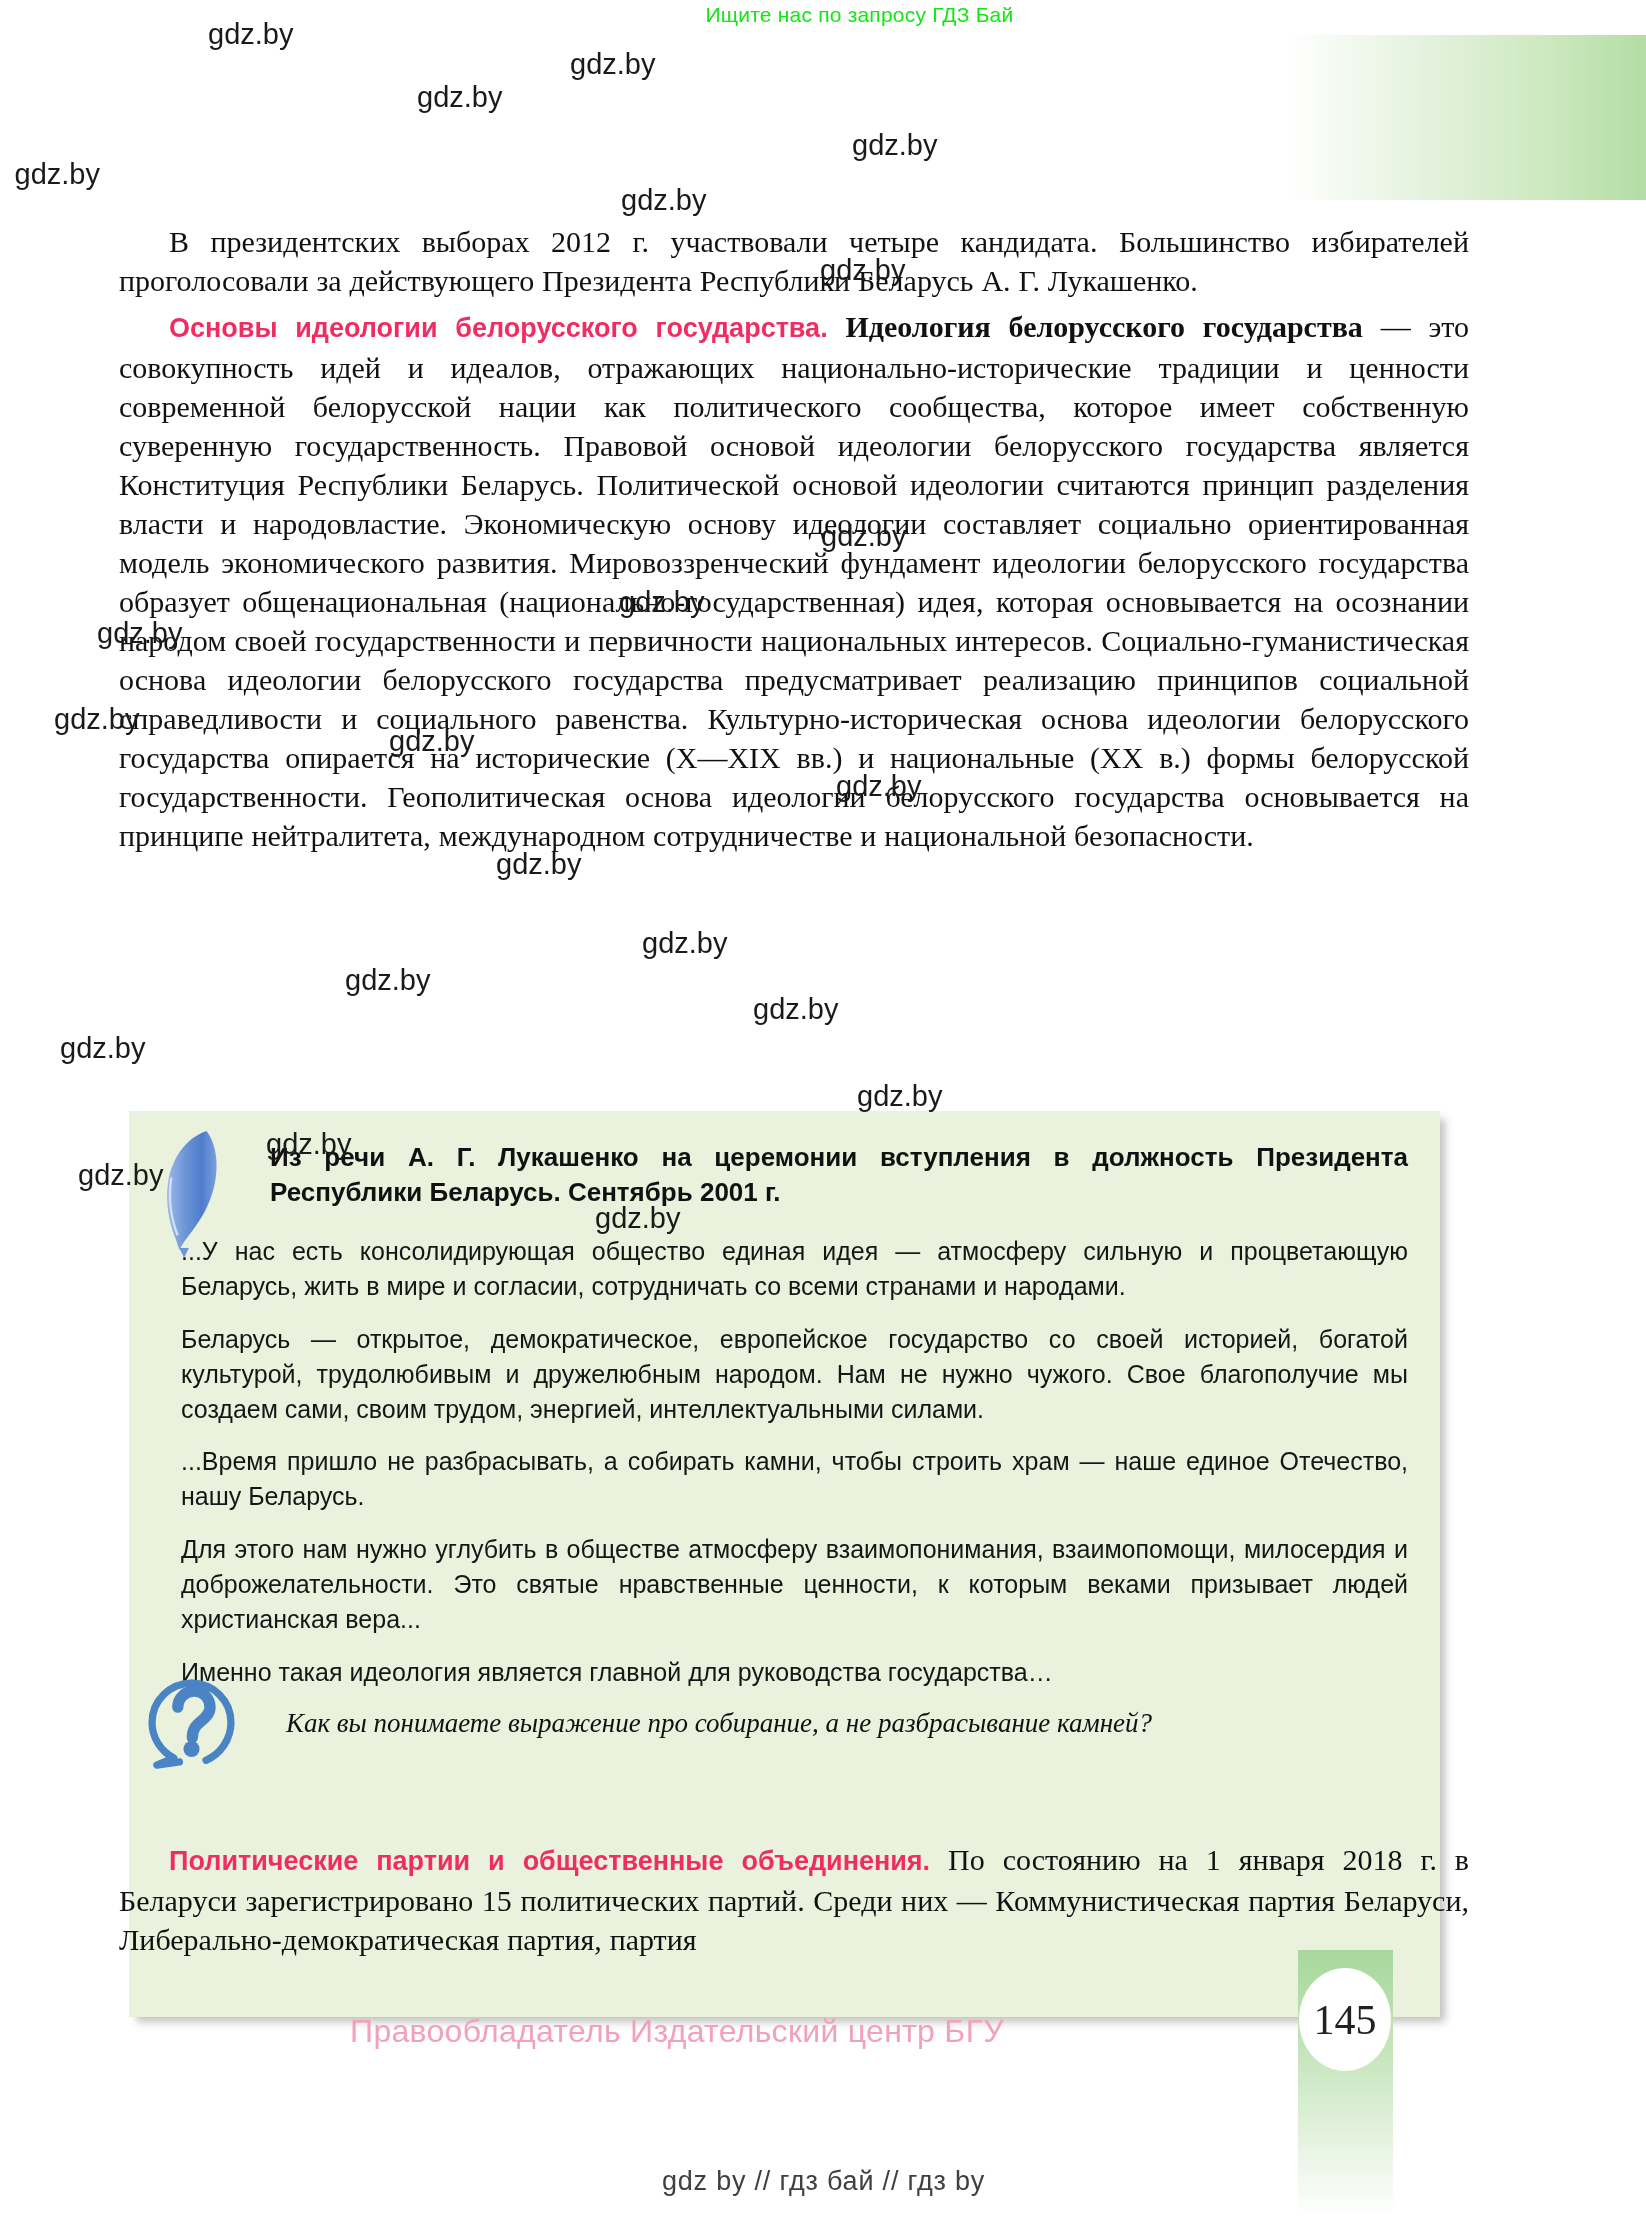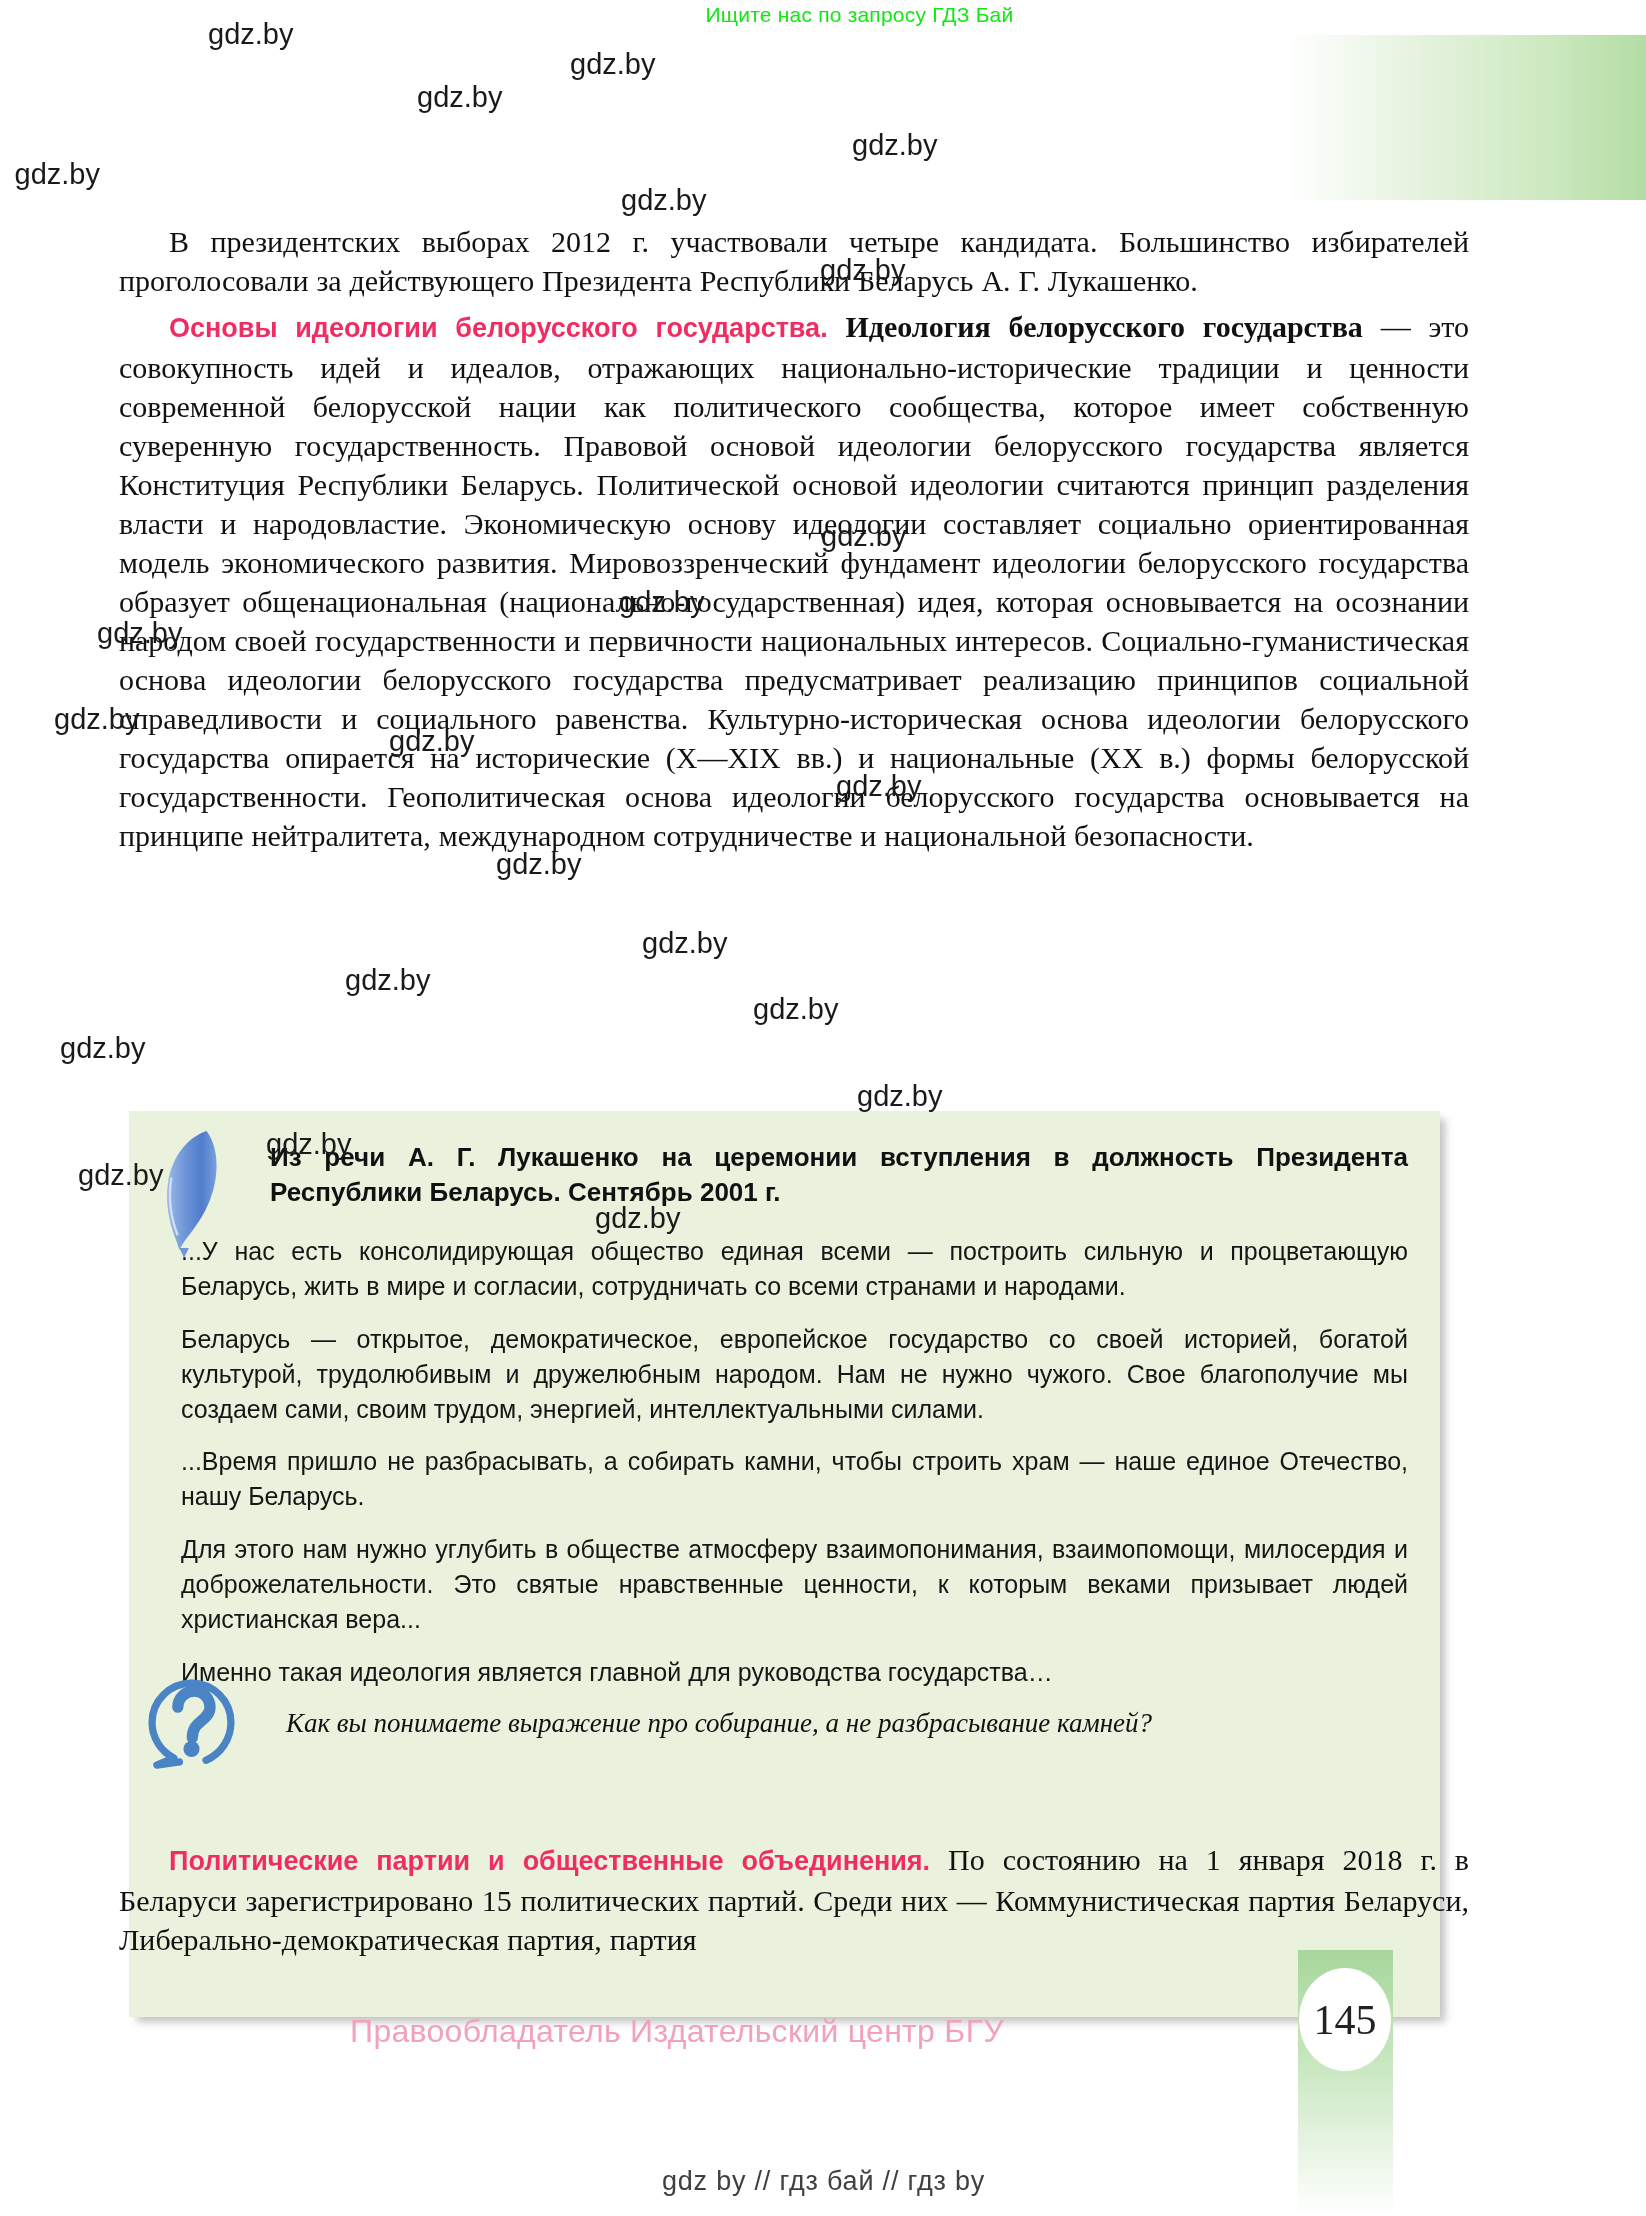--- a/index.html
+++ b/index.html
@@ -157,21 +157,21 @@
         </defs>
         <path d="M68 12 C86 36 84 78 66 112 C56 130 46 142 40 150 L34 160 L30 148 C22 128 16 102 20 76 C25 44 44 20 68 12 Z" fill="url(#fg)"></path>
         <path d="M24 70 C20 96 24 122 32 142" stroke="#cfe0f5" stroke-width="3" fill="none"></path>
         <path d="M34 158 L40 170 L46 158 Z" fill="#6f97d8"></path>
       </svg>
     </div>
 
     <div class="quote-inner">
       <p class="quote-head">Из речи А. Г. Лукашенко на церемонии вступления в должность Президента Республики Беларусь. Сентябрь 2001 г.</p>
       <div class="q-gap"></div>
-      <p class="quote-p full">...У нас есть консолидирующая общество единая всеми — построить сильную и процветающую Беларусь, жить в мире и согласии, сотрудничать со всеми странами и народами.</p>
+      <p class="quote-p full">...У нас есть консолидирующая общество единая идея — атмосферу сильную и процветающую Беларусь, жить в мире и согласии, сотрудничать со всеми странами и народами.</p>
       <div class="q-gap-s"></div>
       <p class="quote-p full">Беларусь — открытое, демократическое, европейское государство со своей историей, богатой культурой, трудолюбивым и дружелюбным народом. Нам не нужно чужого. Свое благополучие мы создаем сами, своим трудом, энергией, интеллектуальными силами.</p>
       <div class="q-gap-s"></div>
       <p class="quote-p full">...Время пришло не разбрасывать, а собирать камни, чтобы строить храм — наше единое Отечество, нашу Беларусь.</p>
       <div class="q-gap-s"></div>
       <p class="quote-p full">Для этого нам нужно углубить в обществе атмосферу взаимопонимания, взаимопомощи, милосердия и доброжелательности. Это святые нравственные ценности, к которым веками призывает людей христианская вера...</p>
       <div class="q-gap-s"></div>
       <p class="quote-p full">Именно такая идеология является главной для руководства государства…</p>
     </div>
 

